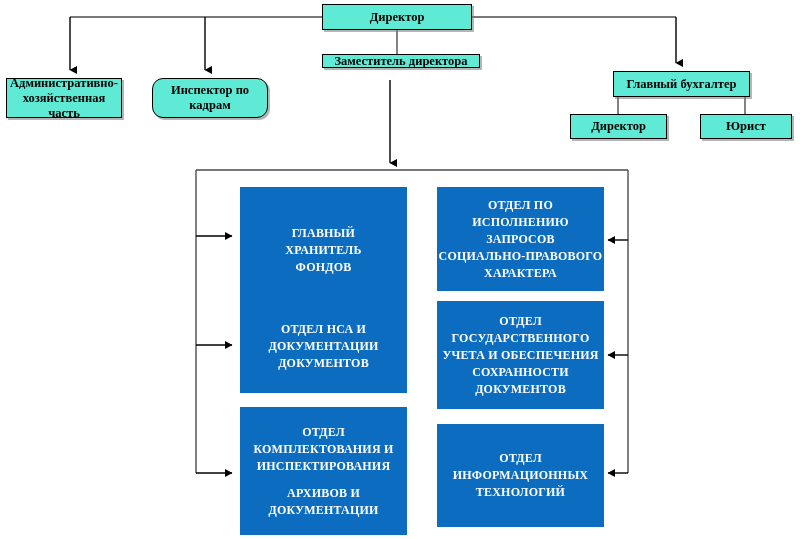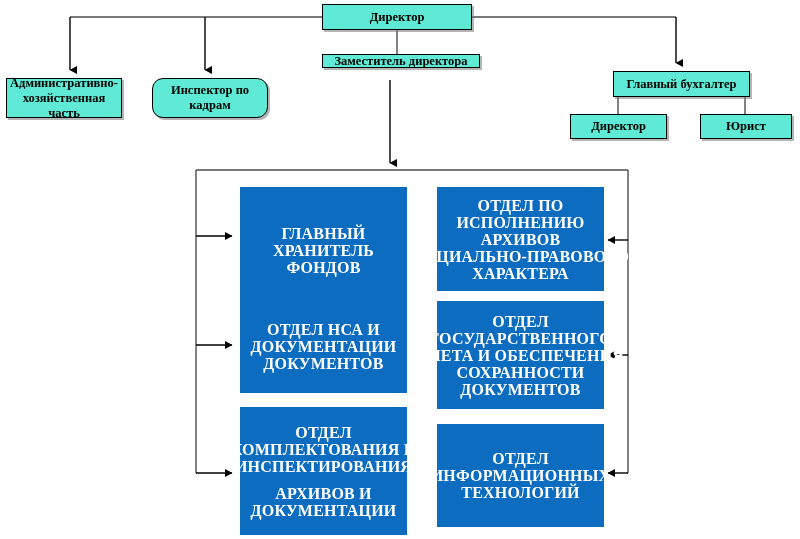--- a/index.html
+++ b/index.html
@@ -24,21 +24,21 @@
     font-size:12.5px;
     line-height:15px;
     font-family:"Liberation Serif", serif;
     box-shadow:2px 2px 0 rgba(120,120,120,0.55);
   }
   .blue{
     background:#0C6CBF;
     border:none;
     color:#FFFFFF;
     font-weight:bold;
-    font-size:16px;
+    font-size:12px;
     line-height:17px;
     letter-spacing:0.2px;
     font-family:"Liberation Serif", serif;
     flex-direction:column;
   }
   .blue .ln{display:block;white-space:nowrap;}
   .blue .gap{height:10px;}
 </style>
 </head>
 <body>
@@ -138,21 +138,21 @@
 
   <div class="node blue" style="left:240px;top:187px;width:167px;height:127px;">
       <span class="ln">ГЛАВНЫЙ</span>
       <span class="ln">ХРАНИТЕЛЬ</span>
       <span class="ln">ФОНДОВ</span>
     </div>
 
   <div class="node blue" style="left:437px;top:187px;width:167px;height:104px;">
       <span class="ln">ОТДЕЛ ПО</span>
       <span class="ln">ИСПОЛНЕНИЮ</span>
-      <span class="ln">АРХИВОВ</span>
+      <span class="ln">ЗАПРОСОВ</span>
       <span class="ln">СОЦИАЛЬНО-ПРАВОВОГО</span>
       <span class="ln">ХАРАКТЕРА</span>
     </div>
 
   <div class="node blue" style="left:240px;top:299px;width:167px;height:94px;">
       <span class="ln">ОТДЕЛ НСА И</span>
       <span class="ln">ДОКУМЕНТАЦИИ</span>
       <span class="ln">ДОКУМЕНТОВ</span>
     </div>
 

